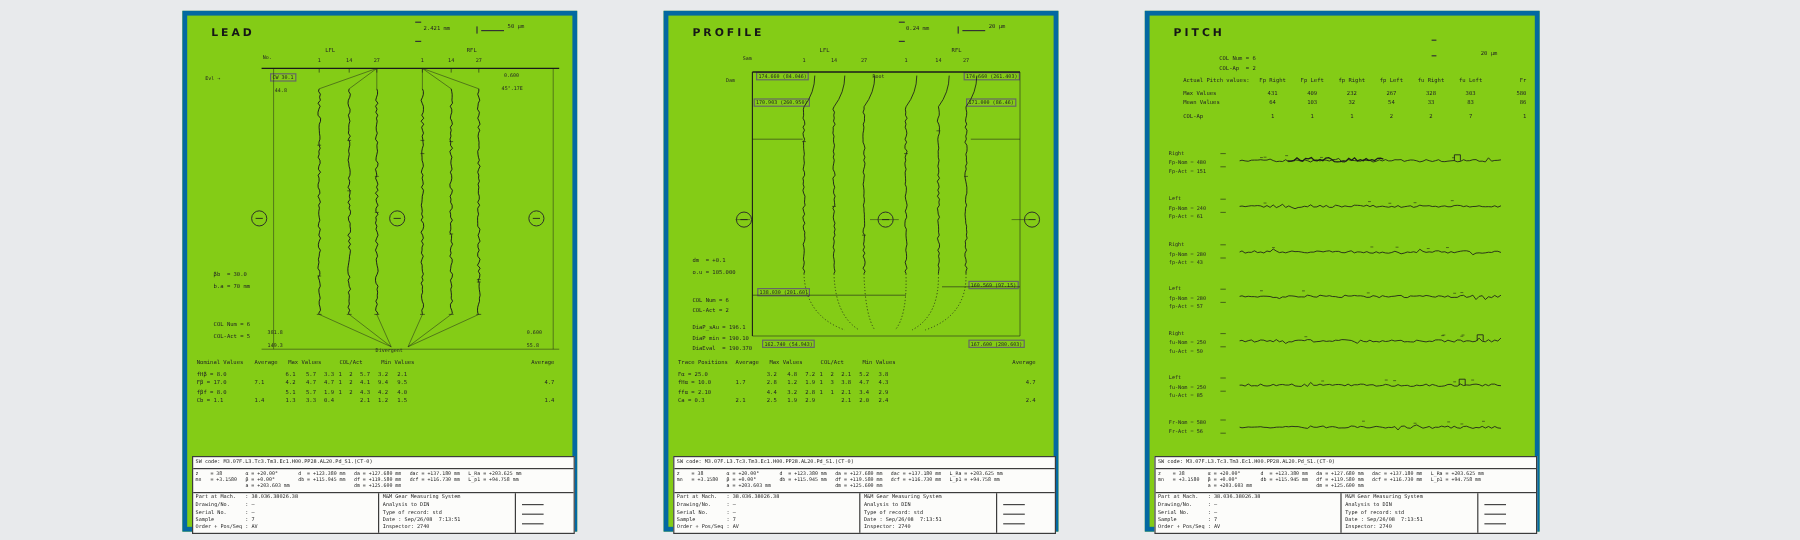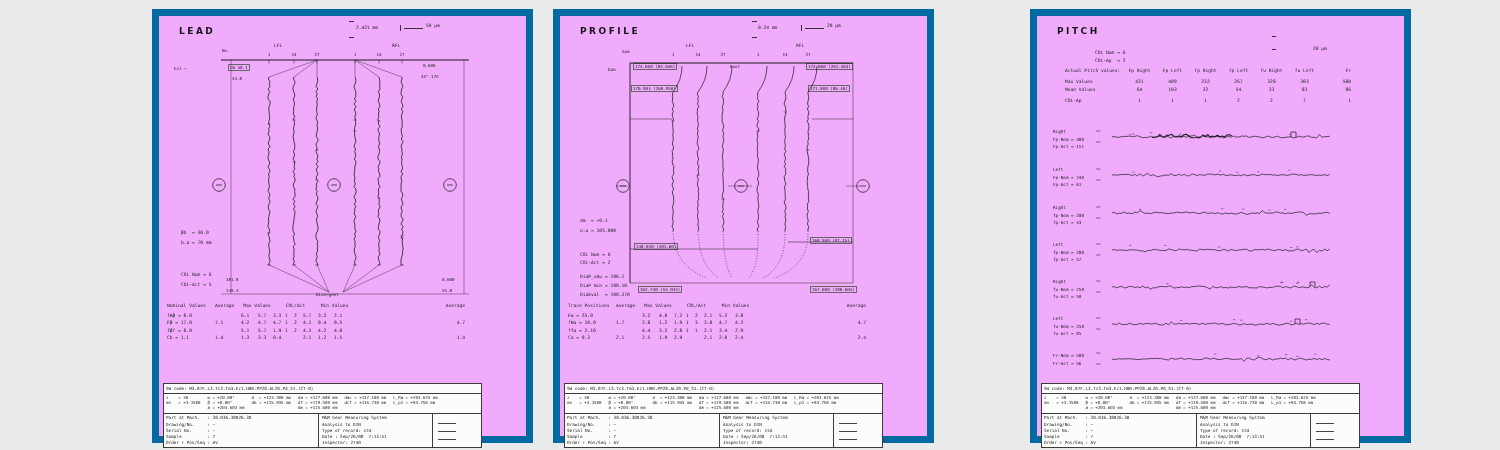--- a/index.html
+++ b/index.html
@@ -1,17 +1,17 @@
 <!DOCTYPE html>
 <html><head>
 <meta charset="utf-8">
 <style>
   html,body{margin:0;padding:0;width:1500px;height:450px;background:#e8eaec;overflow:hidden}
-  .page{position:absolute;top:9px;width:381px;height:434px;background:#f0abfc;border:7px solid #0369a1;box-sizing:border-box}
-  #p1{left:152px}#p2{left:553px}#p3{left:1030px}
+  .page{position:absolute;top:9px;width:329px;height:434px;background:#84cc16;border:4px solid #0369a1;box-sizing:border-box}
+  #p1{left:152px}#p2{left:553px}#p3{left:954px}
   .t{position:absolute;font:4.6px/5.5px "DejaVu Sans Mono","Liberation Mono",monospace;color:#242424;white-space:pre}
   .title{font:600 9px/11px "DejaVu Sans","Liberation Sans",sans-serif;letter-spacing:2.5px;color:#161616}
   .s42{font-size:4.2px;line-height:5px}
   .lh10{line-height:10px}.lh11{line-height:11px}.lh8{line-height:8px}.lh9{line-height:9px}.lh7{line-height:7.5px}
   .bx{border:0.5px solid #666;padding:0 1px}
   .dash{position:absolute;height:0.9px;background:#333}
   .vdash{position:absolute;width:0.9px;background:#333}
   svg.chart{position:absolute;left:0;top:0;width:329px;height:434px}
   svg path{fill:none;stroke:#1b1b1b}
   

